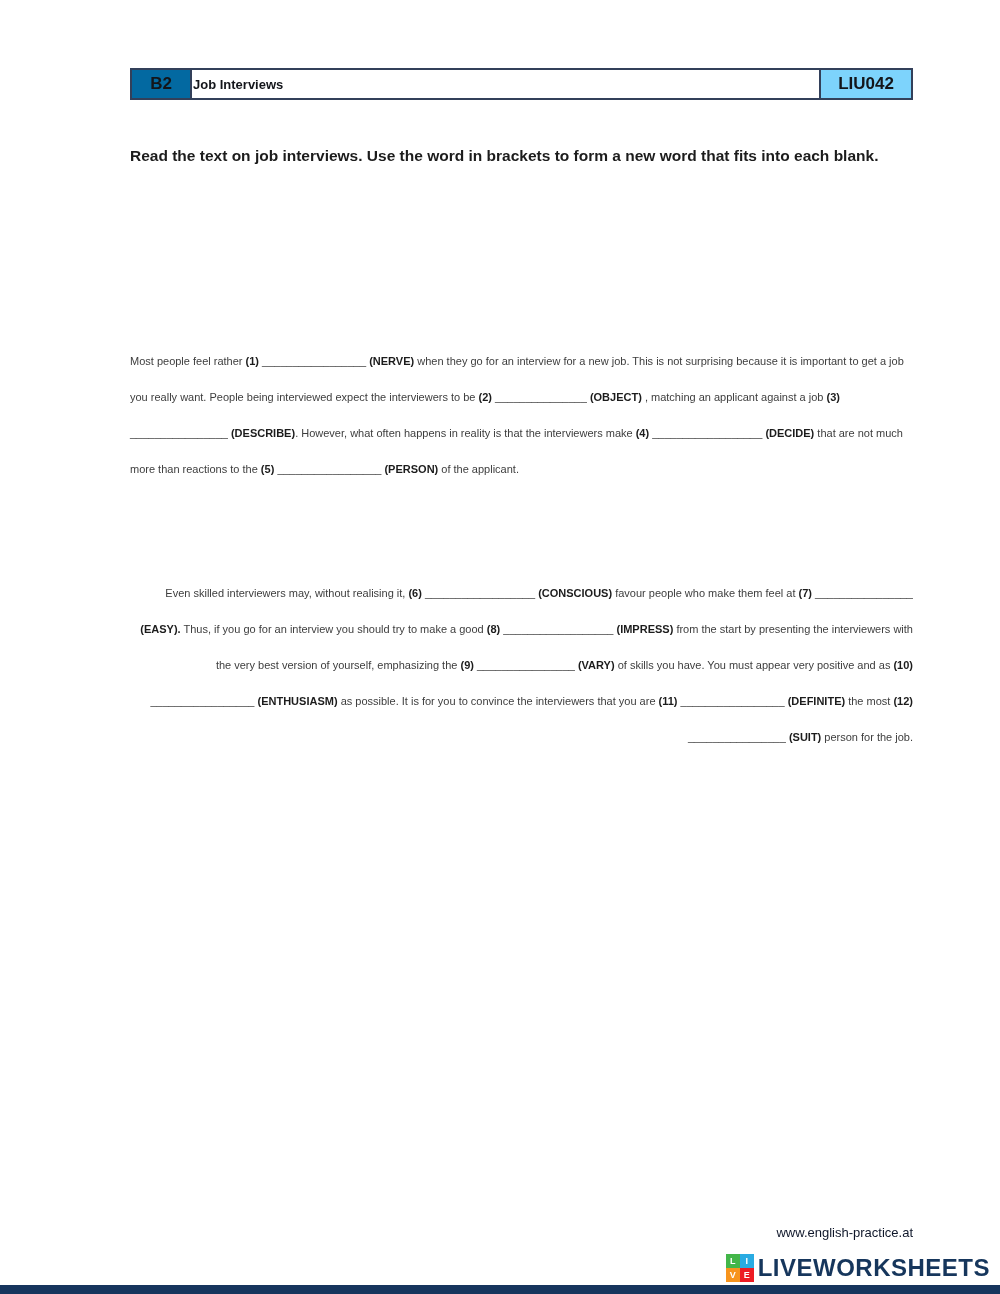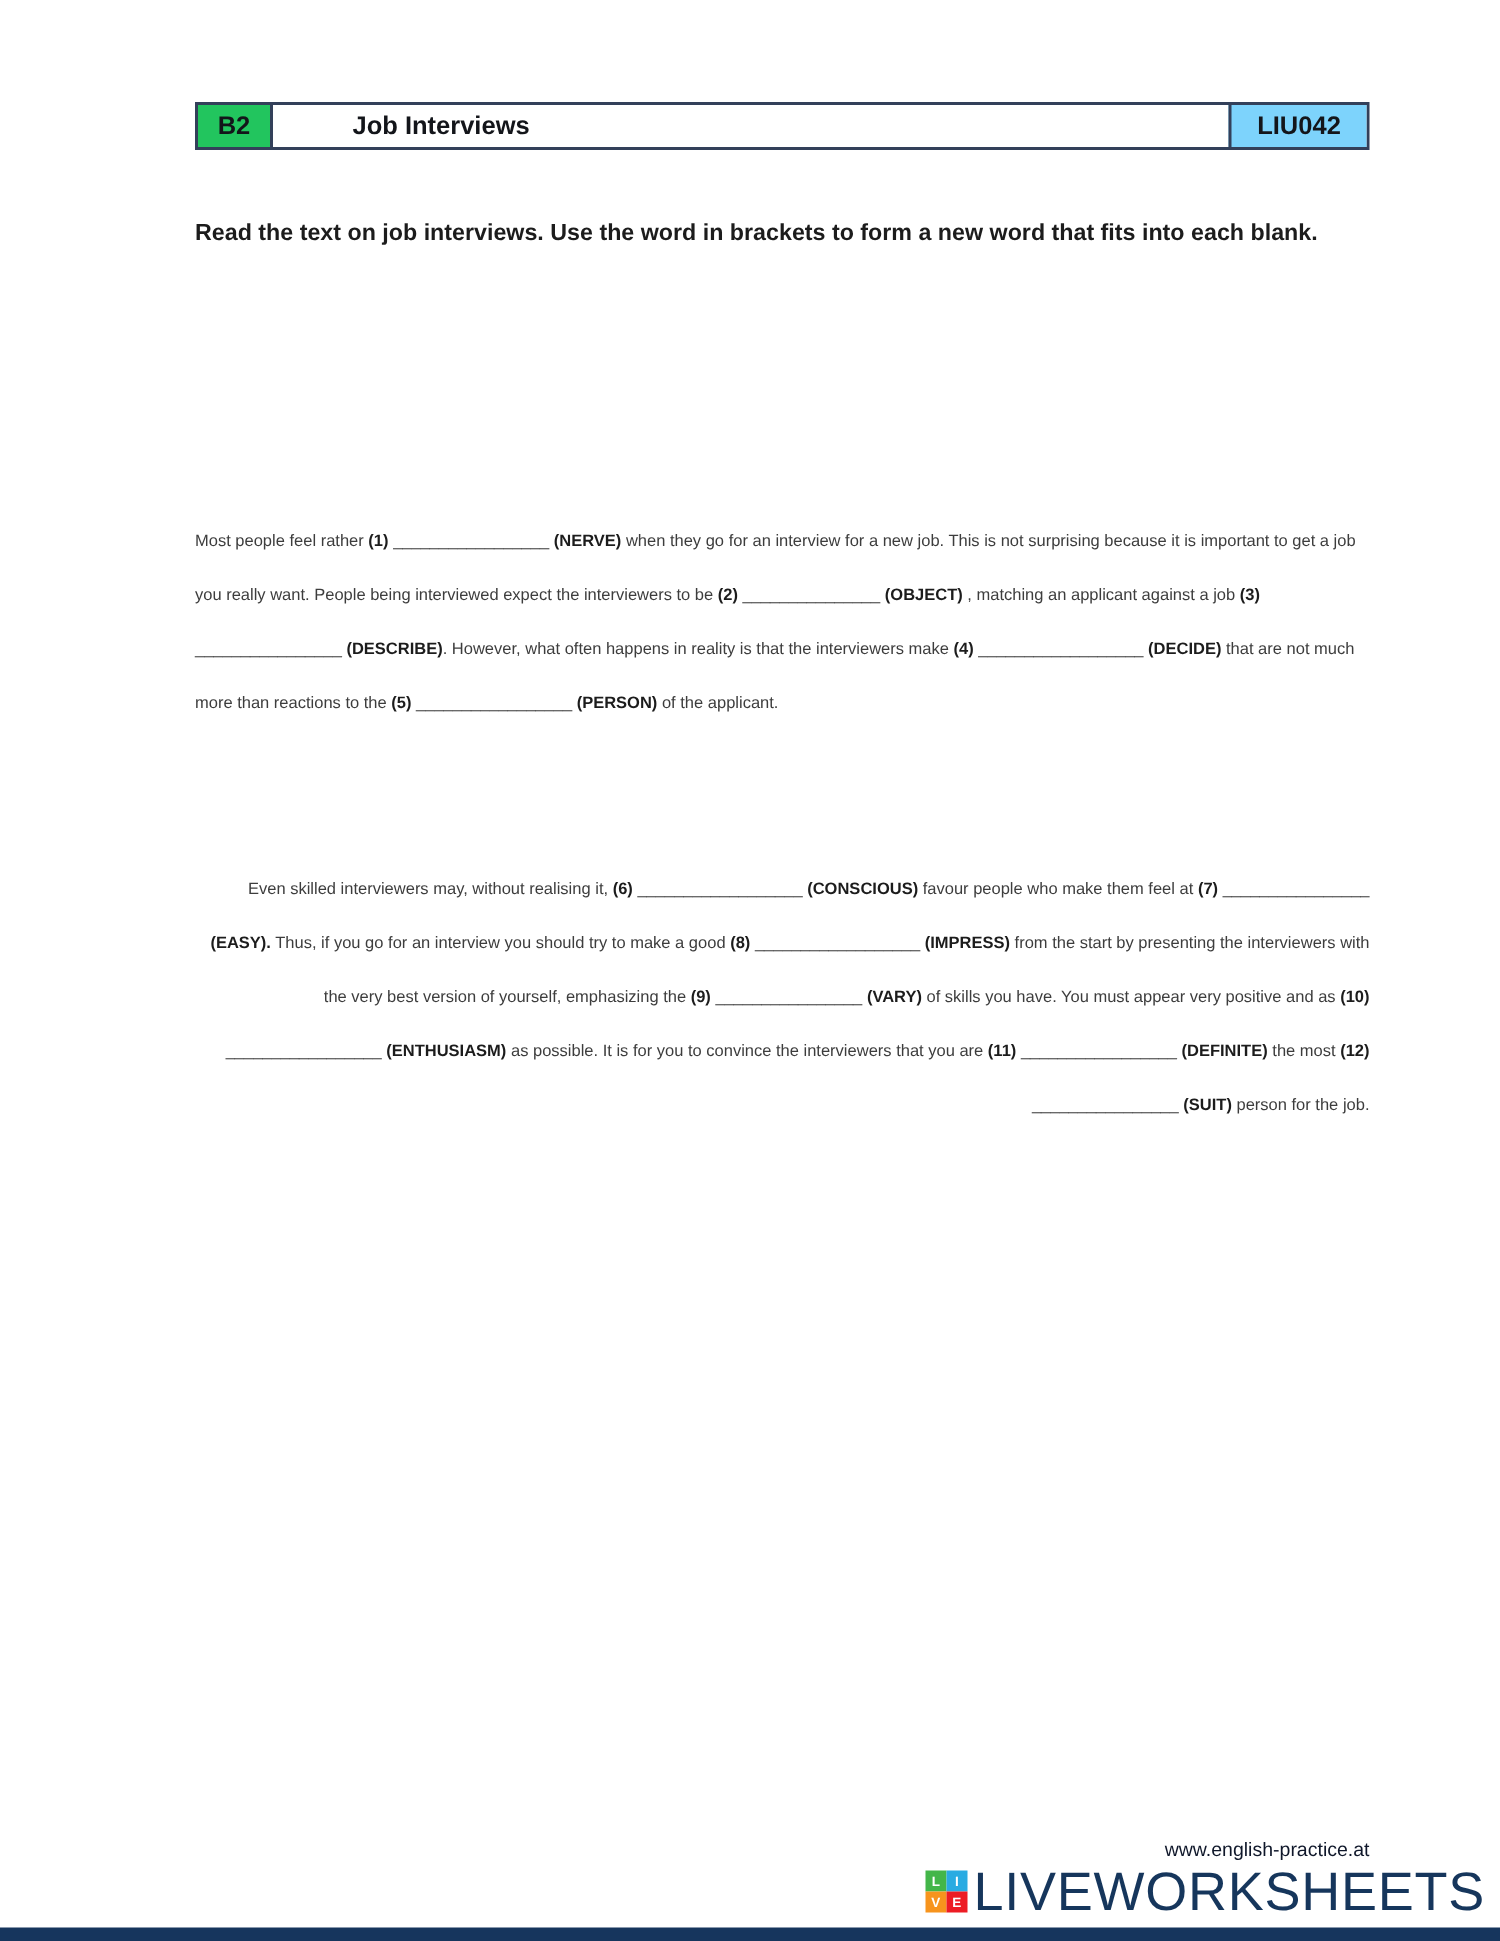--- a/index.html
+++ b/index.html
@@ -15,22 +15,22 @@
   .content { padding:0 87px 0 130px; }
 
   
   .header-table {
     display:flex; align-items:stretch;
     margin-top:68px; height:32px;
     border:2px solid #33405a;
     font-weight:700;
   }
   .cell { display:flex; align-items:center; }
-  .cell.level  { width:50px; justify-content:center; background:#22c55e; border-right:2px solid #33405a; font-size:17px; color:#13151a; }
-  .cell.title  { flex:1; background:#ffffff; padding-left:25px; font-size:17px; color:#13151a;margin-left:28px; }
+  .cell.level  { width:60px; justify-content:center; background:#0369a1; border-right:2px solid #33405a; font-size:17px; color:#13151a; }
+  .cell.title  { flex:1; background:#ffffff; padding-left:1px; font-size:13px; color:#13151a; }
   .cell.code   { width:92px; justify-content:center; background:#7dd3fc; border-left:2px solid #33405a; font-size:17px; color:#13151a; }
 
   .instructions {
     margin-top:42px;
     font-weight:700;
     font-size:15.5px;
     line-height:1.85;
     color:#1c1c1c;
     max-width:795px;
   }
@@ -53,21 +53,21 @@
     width:28px; height:28px;
     display:grid;
     grid-template-columns:14px 14px;
     grid-template-rows:14px 14px;
   }
   .logo-sq {
     display:flex; align-items:center; justify-content:center;
     color:#ffffff; font-size:9px; font-weight:700; line-height:1;
   }
   .logo-text {
-    font-size:36px; font-weight:400; letter-spacing:0.5px;
+    font-size:24px; font-weight:700; letter-spacing:0.5px;
     font-family:"Liberation Sans","DejaVu Sans",sans-serif;
   }
   .bottom-bar {
     position:absolute; left:0; right:0; bottom:0; height:9px;
   }
 </style>
 </head>
 <body>
 
 <div class="page">

